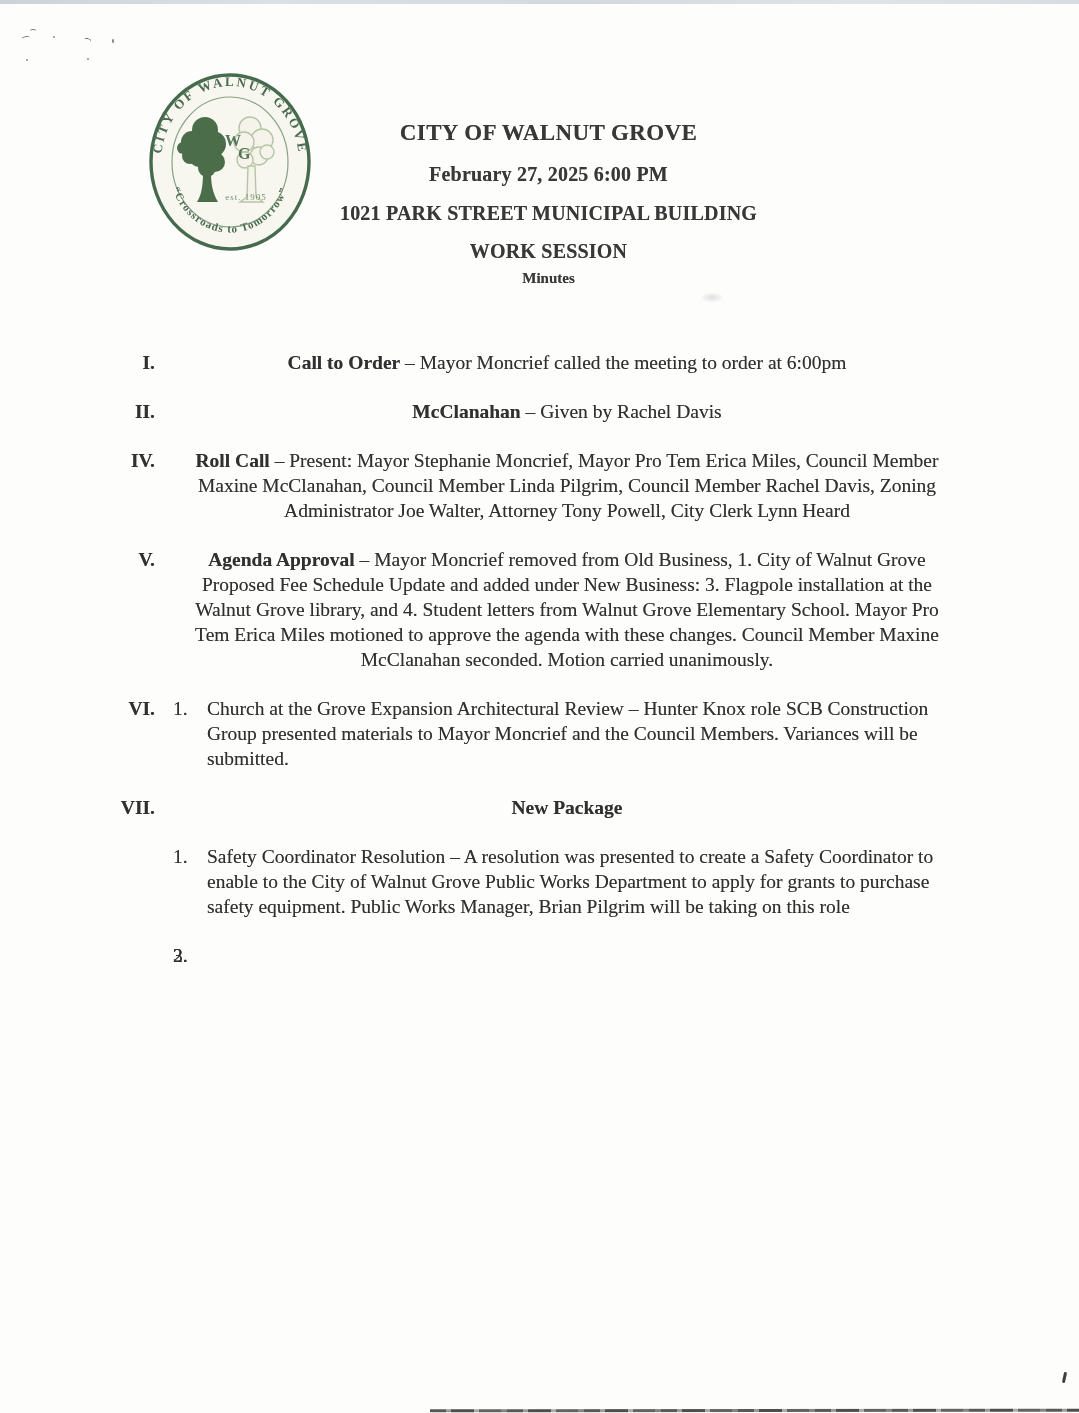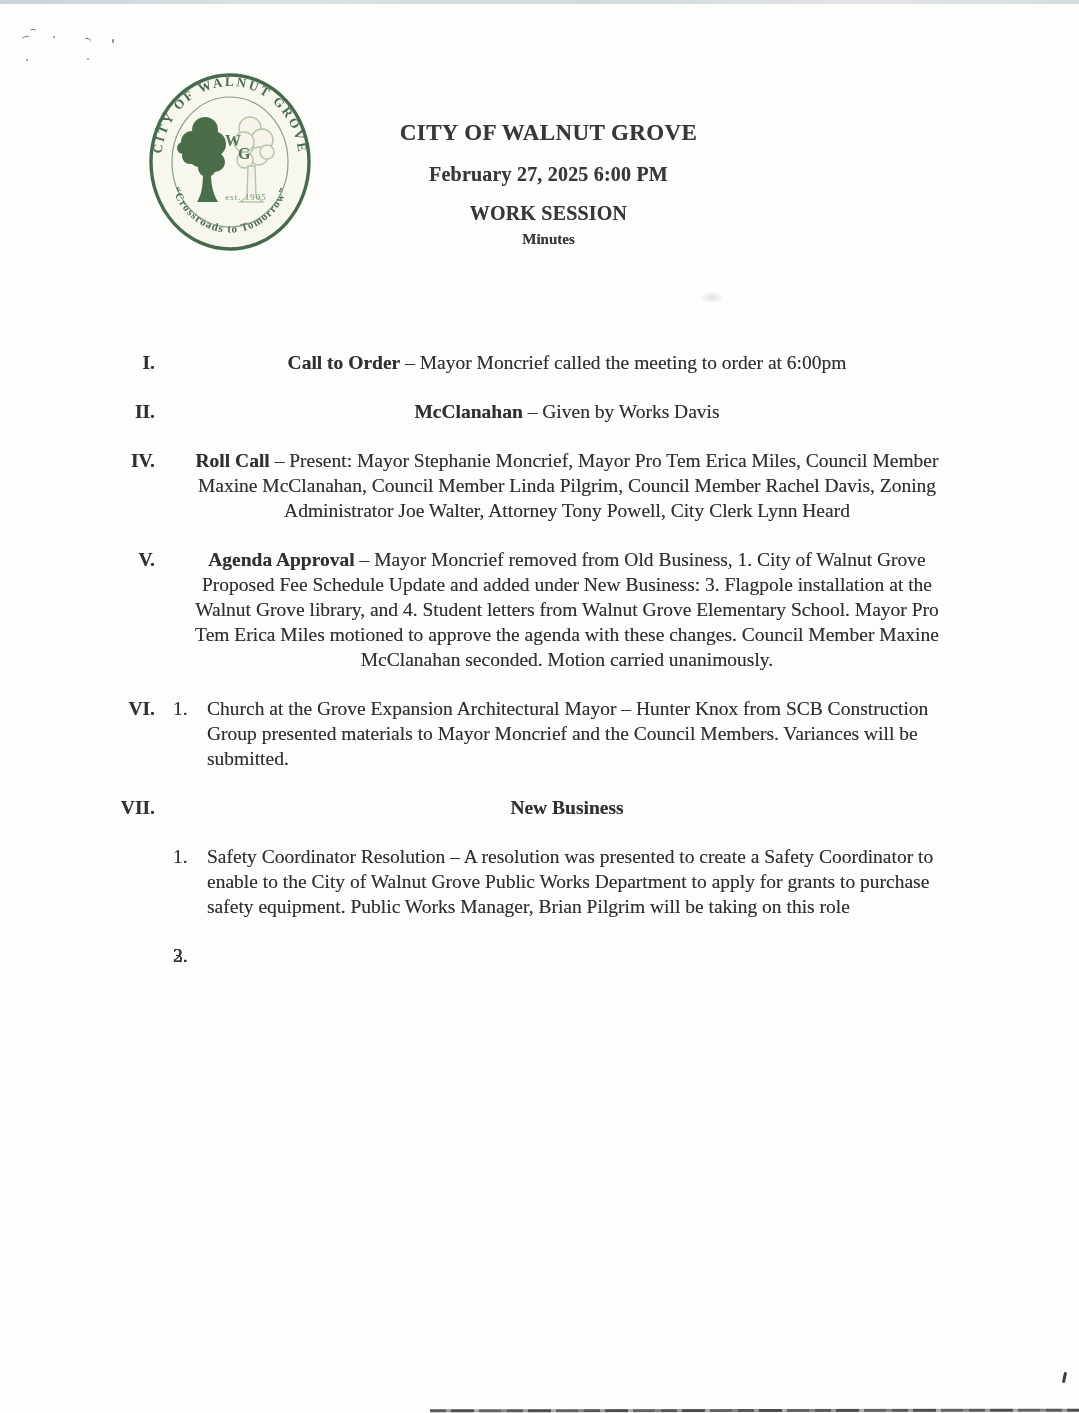--- a/index.html
+++ b/index.html
@@ -102,60 +102,61 @@
       <path d="M58 102 C58 114 57 124 52 132 L73 132 C67 122 66 112 66 102 Z"></path>
     </g>
     <text x="80" y="76" font-family="Liberation Serif, serif" font-size="16" font-weight="bold" fill="#527457">W</text>
     <text x="93" y="89" font-family="Liberation Serif, serif" font-size="16" font-weight="bold" fill="#527457">G</text>
     <text x="101" y="130" text-anchor="middle" font-family="Liberation Serif, serif" font-size="9" fill="#72906f" letter-spacing="1">est. 1905</text>
   </svg>
 
   <div class="title-block">
     <div class="t1">CITY OF WALNUT GROVE</div>
     <div class="t2">February 27, 2025 6:00 PM</div>
+    <div class="t2">1021 PARK STREET MUNICIPAL BUILDING</div>
     <div class="t2">WORK SESSION</div>
     <div class="t3">Minutes</div>
   </div>
 
   <div class="smudge"></div>
 
   <div class="content">
 
     <div class="sec">
       <div class="sec-num">I.</div>
       <p class="sec-text"><span class="sec-title">Call to Order</span><span> – Mayor Moncrief called the meeting to order at 6:00pm</span></p>
     </div>
 
     <div class="sec">
       <div class="sec-num">II.</div>
-      <p class="sec-text"><span class="sec-title">McClanahan</span><span> – Given by Works Davis</span></p>
+      <p class="sec-text"><span class="sec-title">McClanahan</span><span> – Given by Rachel Davis</span></p>
     </div>
 
 
     <div class="sec">
       <div class="sec-num">IV.</div>
       <p class="sec-text"><span class="sec-title">Roll Call</span><span> – Present: Mayor Stephanie Moncrief, Mayor Pro Tem Erica Miles, Council Member Maxine McClanahan, Council Member Linda Pilgrim, Council Member Rachel Davis, Zoning Administrator Joe Walter, Attorney Tony Powell, City Clerk Lynn Heard</span></p>
     </div>
 
     <div class="sec">
       <div class="sec-num">V.</div>
       <p class="sec-text"><span class="sec-title">Agenda Approval</span><span> – Mayor Moncrief removed from Old Business, 1. City of Walnut Grove Proposed Fee Schedule Update and added under New Business: 3. Flagpole installation at the Walnut Grove library, and 4. Student letters from Walnut Grove Elementary School. Mayor Pro Tem Erica Miles motioned to approve the agenda with these changes. Council Member Maxine McClanahan seconded. Motion carried unanimously.</span></p>
     </div>
 
     <div class="sec">
       <div class="sec-num">VI.</div>
       <div class="item">
         <div class="item-num">1.</div>
-        <p class="item-text">Church at the Grove Expansion Architectural Mayor – Hunter Knox from SCB Construction Group presented materials to Mayor Moncrief and the Council Members. Variances will be submitted.</p>
+        <p class="item-text">Church at the Grove Expansion Architectural Review – Hunter Knox role SCB Construction Group presented materials to Mayor Moncrief and the Council Members. Variances will be submitted.</p>
       </div>
     </div>
 
     <div class="sec">
       <div class="sec-num">VII.</div>
-      <p class="sec-text"><span class="sec-title">New Business</span></p>
+      <p class="sec-text"><span class="sec-title">New Package</span></p>
       <div class="item">
         <div class="item-num">1.</div>
         <p class="item-text">Safety Coordinator Resolution – A resolution was presented to create a Safety Coordinator to enable to the City of Walnut Grove Public Works Department to apply for grants to purchase safety equipment. Public Works Manager, Brian Pilgrim will be taking on this role</p>
       </div>
       <div class="item">
         <div class="item-num">2.</div>
       </div>
       <div class="item">
         <div class="item-num">3.</div>
       </div>

